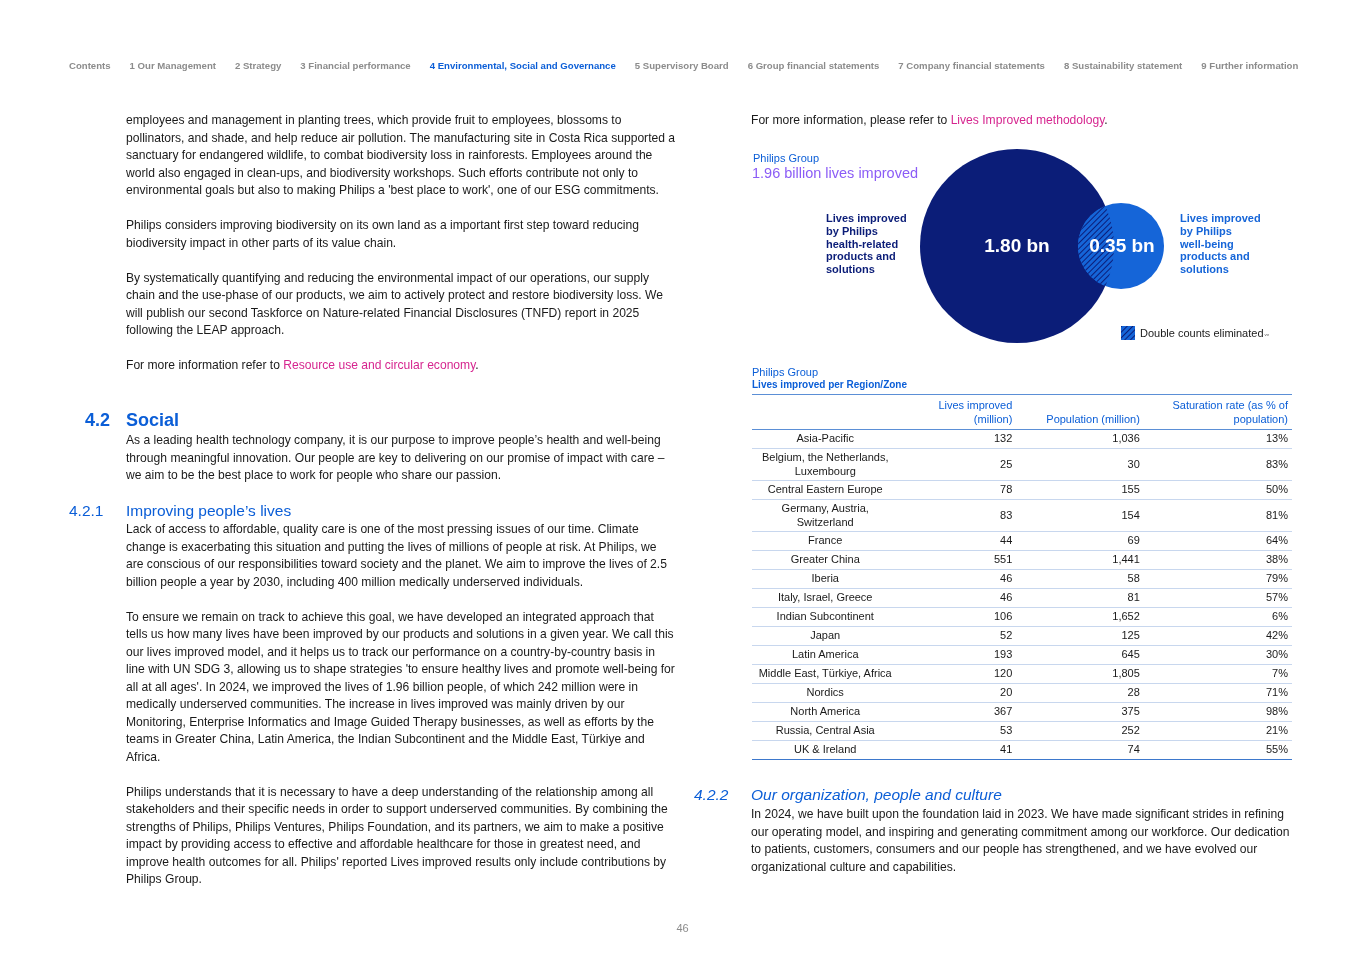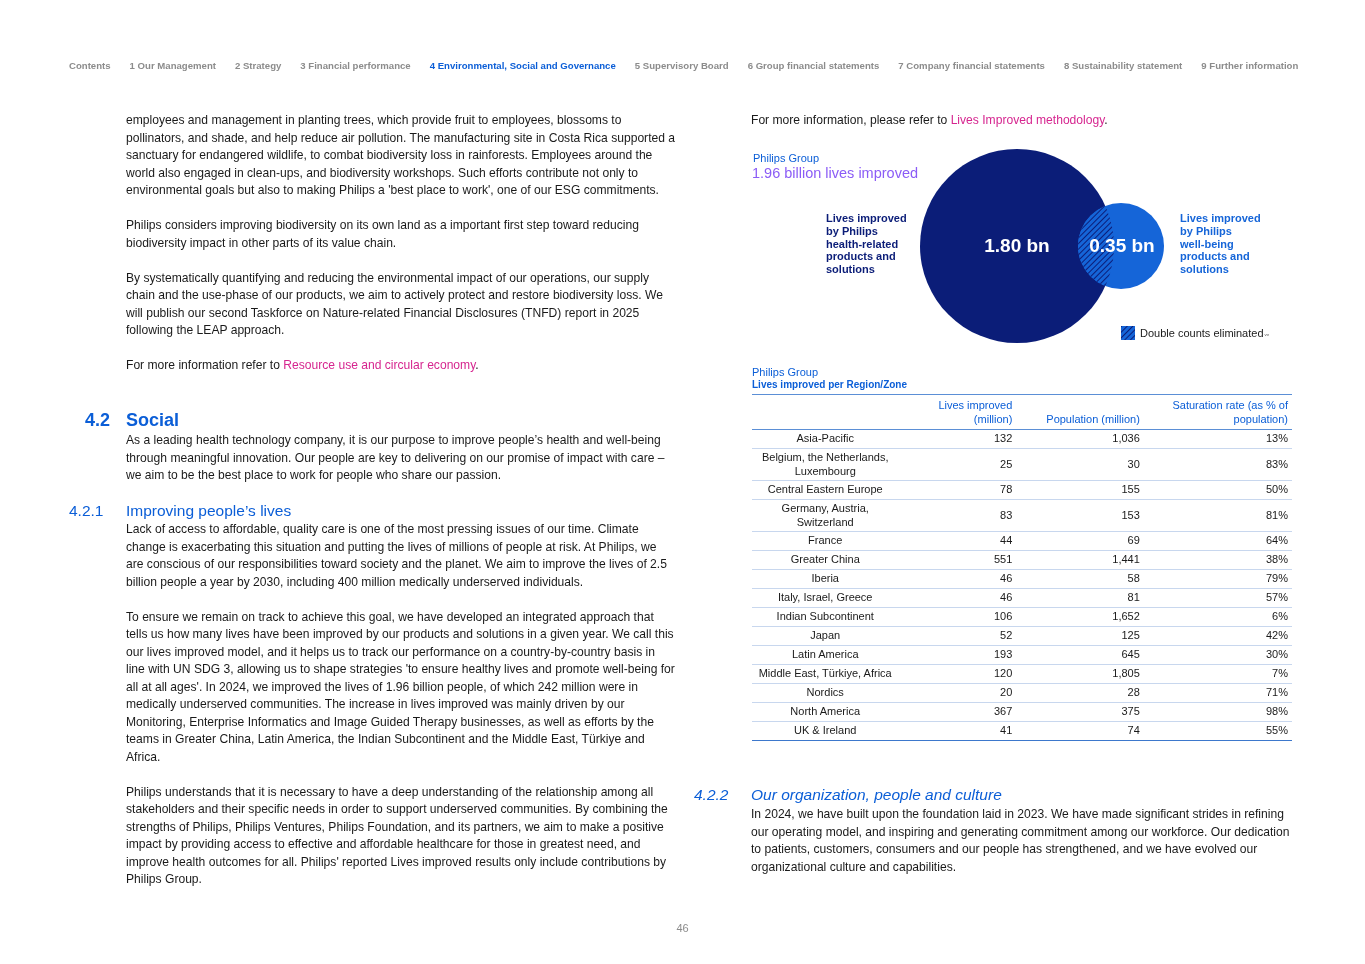--- a/index.html
+++ b/index.html
@@ -169,21 +169,21 @@
       </tr>
       <tr>
         <td class="name" style="max-width: 140px; white-space: normal;">Central Eastern Europe</td>
         <td>78</td>
         <td>155</td>
         <td>50%</td>
       </tr>
       <tr>
         <td class="name" style="max-width: 140px; white-space: normal;">Germany, Austria, Switzerland</td>
         <td>83</td>
-        <td>153</td>
+        <td>154</td>
         <td>81%</td>
       </tr>
       <tr>
         <td class="name" style="max-width: 140px; white-space: normal;">France</td>
         <td>44</td>
         <td>69</td>
         <td>64%</td>
       </tr>
       <tr>
         <td class="name" style="max-width: 140px; white-space: normal;">Greater China</td>
@@ -233,20 +233,26 @@
         <td>28</td>
         <td>71%</td>
       </tr>
       <tr>
         <td class="name" style="max-width: 140px; white-space: normal;">North America</td>
         <td>367</td>
         <td>375</td>
         <td>98%</td>
       </tr>
       <tr>
+        <td class="name" style="max-width: 140px; white-space: normal;">Russia, Central Asia</td>
+        <td>53</td>
+        <td>252</td>
+        <td>21%</td>
+      </tr>
+      <tr>
         <td class="name" style="max-width: 140px; white-space: normal;">UK &amp; Ireland</td>
         <td>41</td>
         <td>74</td>
         <td>55%</td>
       </tr>
     </tbody>
 </table>
 
 <div class="h3 abs" style="left:694px; top:786px;font-style:italic;">
   <span class="num">4.2.2</span><span>Our organization, people and culture</span>

